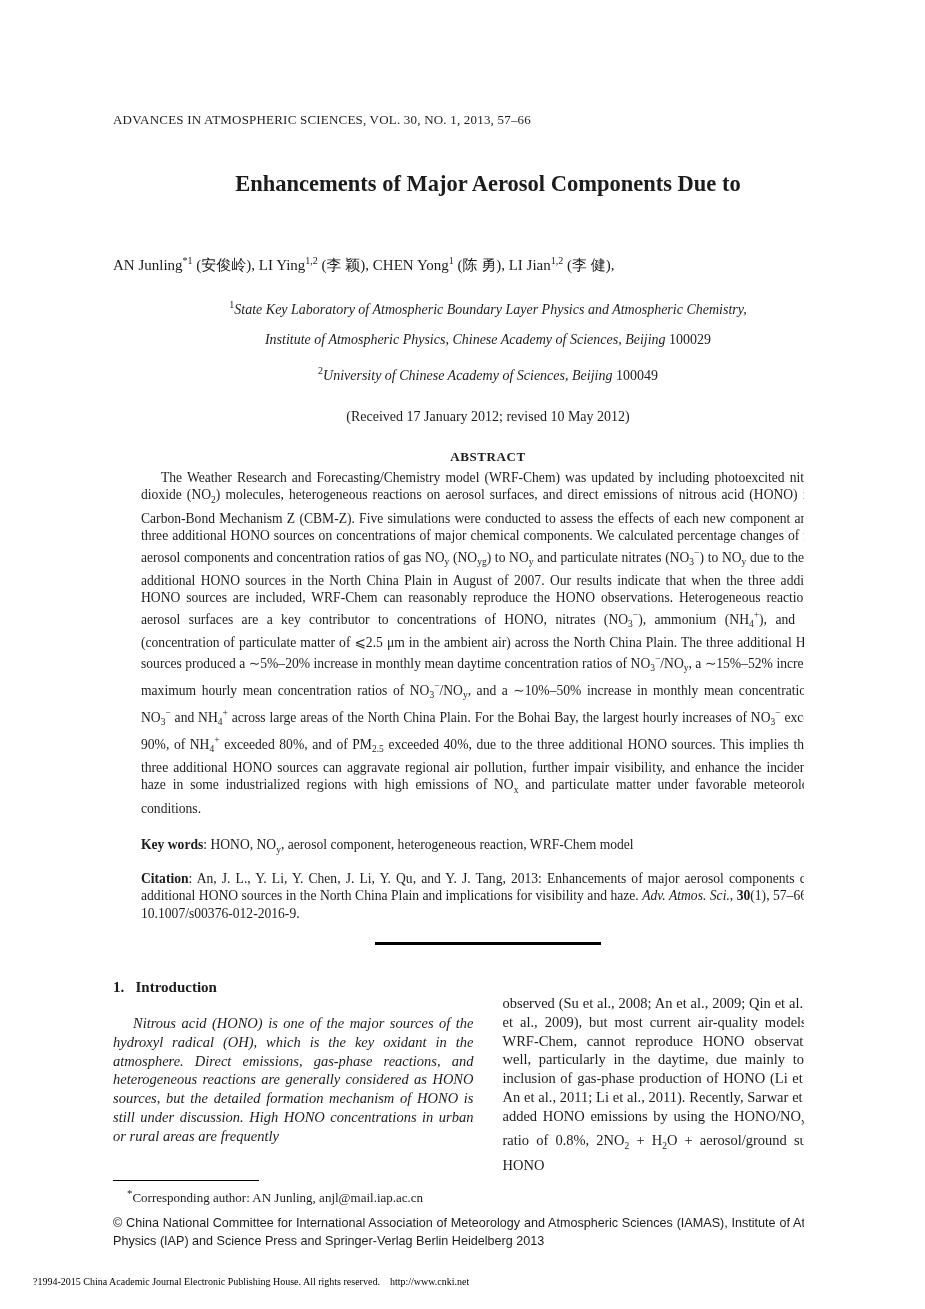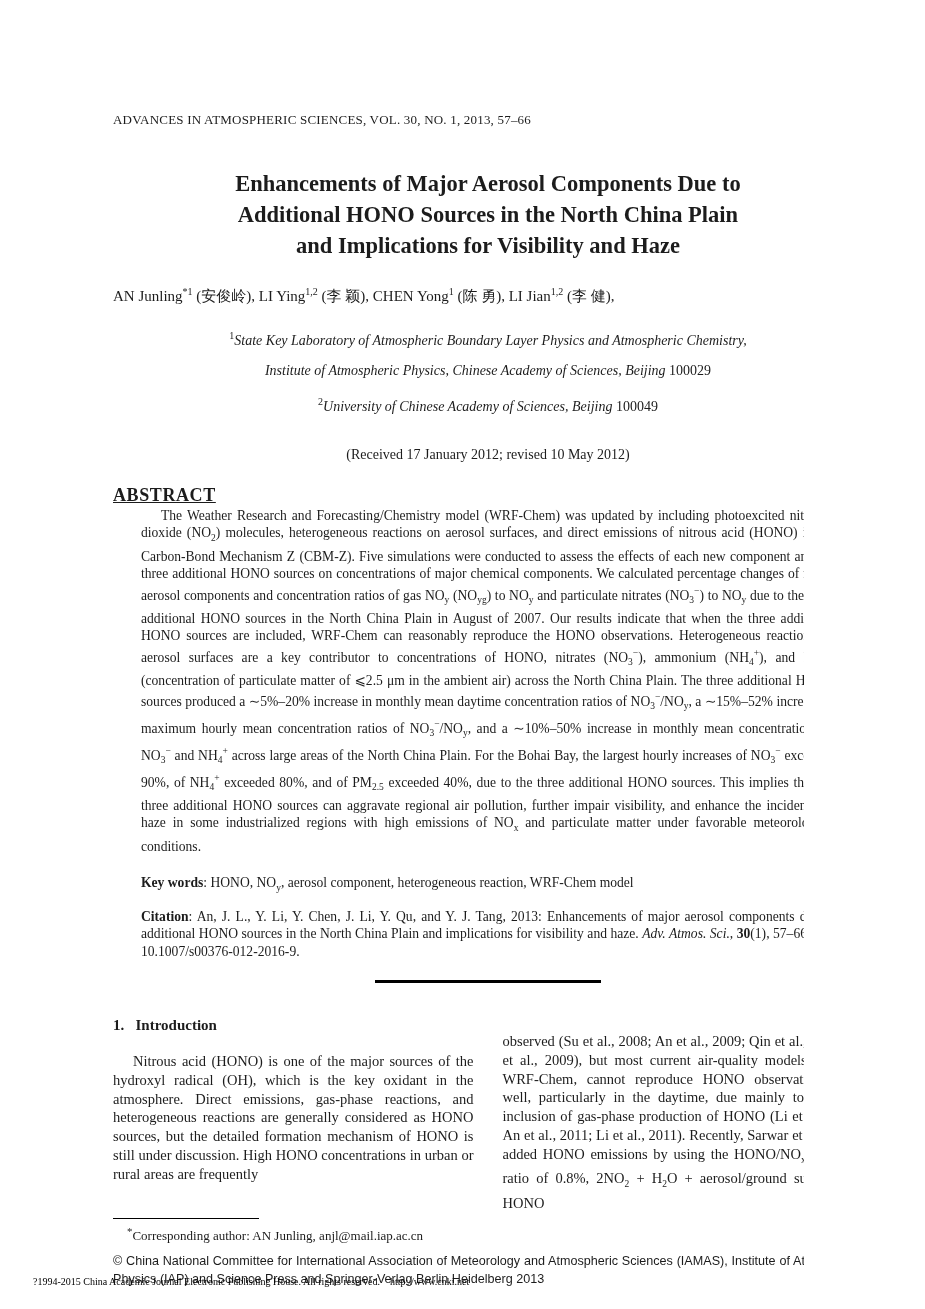--- a/index.html
+++ b/index.html
@@ -27,25 +27,25 @@
     margin-top:20px;
     font-size:15px;line-height:22px;text-align:left;
   }
   .authors sup, .affil sup{font-size:10px;}
   .affiliations{
     margin-top:14px;
     font-size:14px;line-height:30.5px;text-align:center;
   }
   .affil i{font-style:italic;}
   .received{
-    margin-top:24px;font-size:14px;text-align:center;line-height:18px;
+    margin-top:17px;font-size:14px;text-align:center;line-height:18px;
   }
   .abstract-heading{
-    margin-top:22px;font-size:18px;font-weight:bold;
-    letter-spacing:0.6px;text-align:left;line-height:18px;text-decoration:underline;
+    margin-top:22px;font-size:13px;font-weight:bold;
+    letter-spacing:0.6px;text-align:center;line-height:18px;
   }
   .abstract-body{
     margin:3px auto 0 auto;width:694px;
     font-size:13.6px;line-height:17.6px;
     text-align:justify;text-indent:20px;
   }
   .abstract-body sub,.kw sub,.cit sub,.para sub{font-size:9.5px;}
   .abstract-body sup,.kw sup,.cit sup,.para sup{font-size:9.5px;}
   .kw{
     margin:19px auto 0 auto;width:694px;
@@ -64,21 +64,21 @@
     display:flex;gap:29px;
   }
   .col{width:364px;}
   .section-heading{
     font-size:15px;font-weight:bold;line-height:19px;
   }
   .para{
     margin:17px 0 0 0;
     font-size:14.5px;line-height:18.7px;text-align:justify;
   }
-  .para.first{text-indent:20px;}
+  .para.first{text-indent:20px;font-style:italic;}
   .para.cont{margin-top:16px;}
   .footnote-block{margin-top:6px;}
   .footnote-rule{width:146px;height:1px;background:#000;}
   .footnote{
     margin-top:4px;font-size:13px;line-height:16px;text-indent:14px;
   }
   .copyright{
     margin-top:7px;
     font-family:"Liberation Sans", sans-serif;
     font-size:12.6px;line-height:18px;
@@ -94,22 +94,21 @@
 </head>
 <body>
 
 <div class="page">
   <div class="content">
 
     <div class="journal-header">ADVANCES IN ATMOSPHERIC SCIENCES, VOL. 30, NO. 1, 2013, 57–66</div>
 
     <h1 class="title">
       <span>Enhancements of Major Aerosol Components Due to</span><br>
-      <span>Additional HONO Sources in the North China Plain</span><br>
-      <span>and Implications for Visibility and Haze</span>
+      <br>
     </h1>
 
     <div class="authors">
       <div>AN Junling<sup>*1</sup> (安俊岭), LI Ying<sup>1,2</sup> (李 颖), CHEN Yong<sup>1</sup> (陈 勇), LI Jian<sup>1,2</sup> (李 健),</div>
     </div>
 
     <div class="affiliations">
       <div class="affil"><sup>1</sup><i>State Key Laboratory of Atmospheric Boundary Layer Physics and Atmospheric Chemistry,</i></div>
       <div class="affil"><i>Institute of Atmospheric Physics, Chinese Academy of Sciences, Beijing</i> 100029</div>
       <div class="affil"><sup>2</sup><i>University of Chinese Academy of Sciences, Beijing</i> 100049</div>

